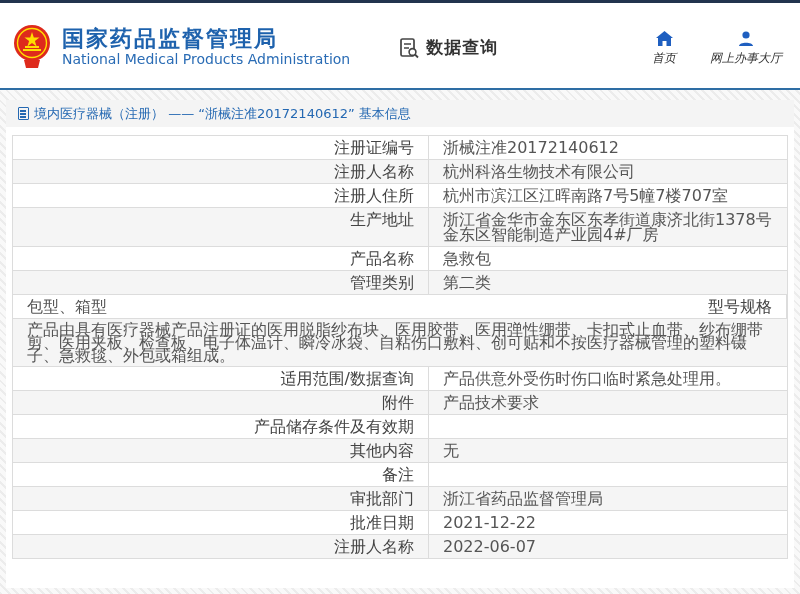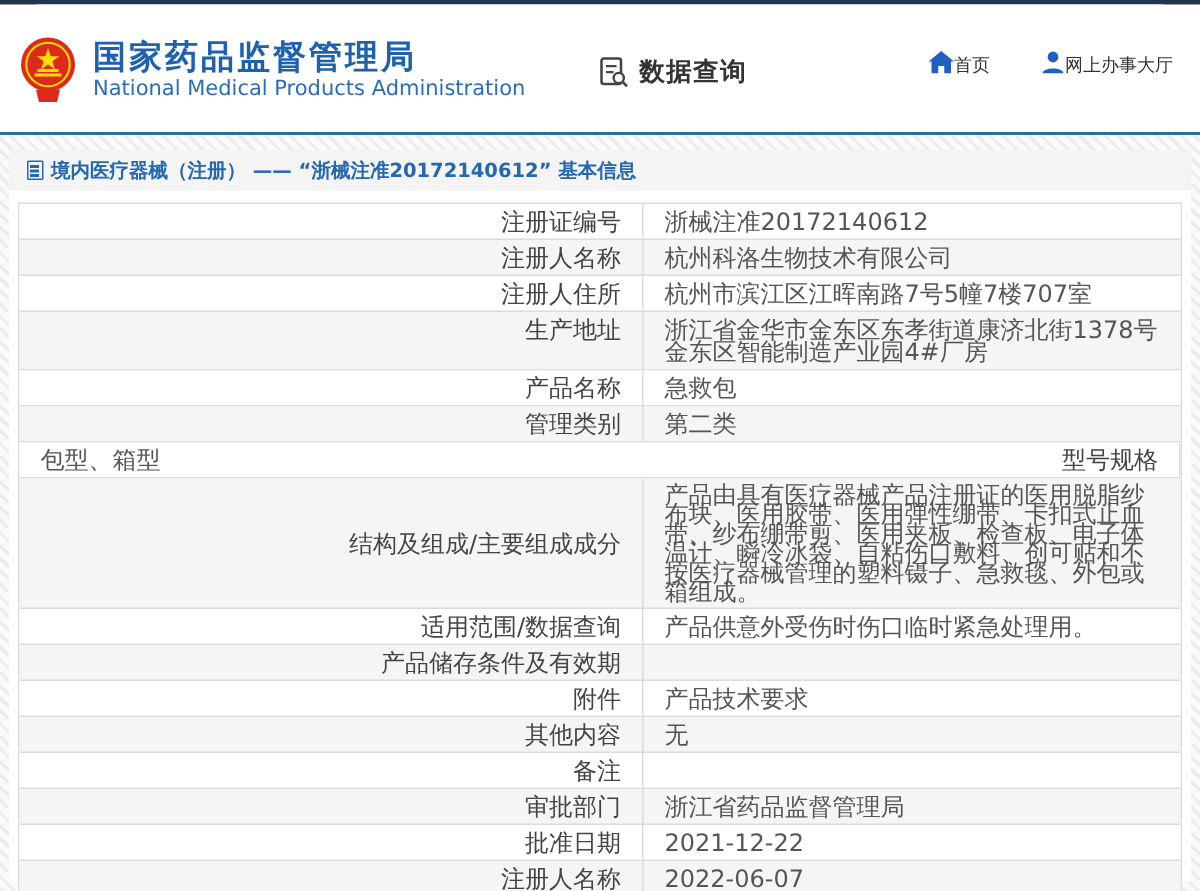--- a/index.html
+++ b/index.html
@@ -9,31 +9,31 @@
   
   .header { height:85px; background:#fff; display:flex; align-items:center; padding:0 18px 0 12px; position:relative;border-radius:26px; }
   .logo-block { display:flex; align-items:center; }
   .emblem { width:40px; height:44px; flex:0 0 auto; }
   .titles { margin-left:10px; }
   .agency-cn { color:#1e62ad; font-size:22px; font-weight:bold; letter-spacing:2px; line-height:26px; }
   .agency-en { color:#2a6cb5; font-size:14px; line-height:14px; }
   .section-block { display:flex; align-items:center; margin-left:48px; margin-top:4px; }
   .section-label { font-size:17px; font-weight:600; color:#333; margin-left:6px; letter-spacing:1px; }
   .header-nav { position:absolute; right:18px; top:28px; display:flex; gap:34px; }
-  .nav-item { display:flex; flex-direction:row; align-items:center; cursor:pointer; }
+  .nav-item { display:flex; flex-direction:column; align-items:center; cursor:pointer;font-style:italic; }
   .nav-item .nav-label { font-size:12px; color:#333; margin-top:4px; white-space:nowrap; }
   .blue-line { height:2px; background:#2e6da4; width:100%; }
   
   .outer { height:504px; width:100%;
     background:repeating-linear-gradient(45deg,#ececec 0 2px,#f9f9f9 2px 6px);
     padding:10px 6px 6px 6px; }
   .panel { background:#fff; width:100%; height:100%; padding:0 0 6px 0; }
   
   .breadcrumb { background:#f4f4f4; height:27px; display:flex; align-items:center;
-    padding:0 12px; color:#2468b2; font-size:13px; font-weight:700; }
+    padding:0 12px; color:#2468b2; font-size:13px; font-weight:400; }
   .doc-icon { display:inline-block; width:11px; height:13px; border:1.5px solid #2468b2;
     border-radius:1px; position:relative; margin-right:5px; flex:0 0 auto; }
   .doc-icon::before { content:""; position:absolute; left:1px; top:2px; width:6px; height:1.5px;
     background:#2468b2; box-shadow:0 3px 0 #2468b2, 0 6px 0 #2468b2; }
   
   .info-table { margin:8px 6px 0 6px; border:1px solid #dcdcdc; border-bottom:none; }
   .trow { display:flex; border-bottom:1px solid #dcdcdc; background:#fff; }
   .trow:nth-child(even) { background:#f5f5f5; }
   .cell { padding:4px 14px; font-size:16px; line-height:15px; }
   .cell.label { width:416px; flex:0 0 auto; text-align:right; color:#444;
@@ -120,36 +120,33 @@
         </div>
         <div class="trow">
           <div class="cell label"><span>管理类别</span></div>
           <div class="cell value">第二类</div>
         </div>
         <div class="trow">
           <div class="cell value">包型、箱型</div>
           <div class="cell label"><span>型号规格</span></div>
         </div>
         <div class="trow tall">
-          <div class="cell label">
-            <span>结构及组成/主要组成成分</span>
-          </div>
           <div class="cell value">产品由具有医疗器械产品注册证的医用脱脂纱布块、医用胶带、医用弹性绷带、卡扣式止血带、纱布绷带剪、医用夹板、检查板、电子体温计、瞬冷冰袋、自粘伤口敷料、创可贴和不按医疗器械管理的塑料镊子、急救毯、外包或箱组成。</div>
         </div>
         <div class="trow">
           <div class="cell label"><span>适用范围/数据查询</span></div>
           <div class="cell value">产品供意外受伤时伤口临时紧急处理用。</div>
         </div>
         <div class="trow">
+          <div class="cell label"><span>附件</span></div>
+          <div class="cell value">产品技术要求</div>
+        </div>
+        <div class="trow">
           <div class="cell label"><span>产品储存条件及有效期</span></div>
           <div class="cell value"></div>
-        </div>
-        <div class="trow">
-          <div class="cell label"><span>附件</span></div>
-          <div class="cell value">产品技术要求</div>
         </div>
         <div class="trow">
           <div class="cell label"><span>其他内容</span></div>
           <div class="cell value">无</div>
         </div>
         <div class="trow">
           <div class="cell label"><span>备注</span></div>
           <div class="cell value"></div>
         </div>
         <div class="trow">

